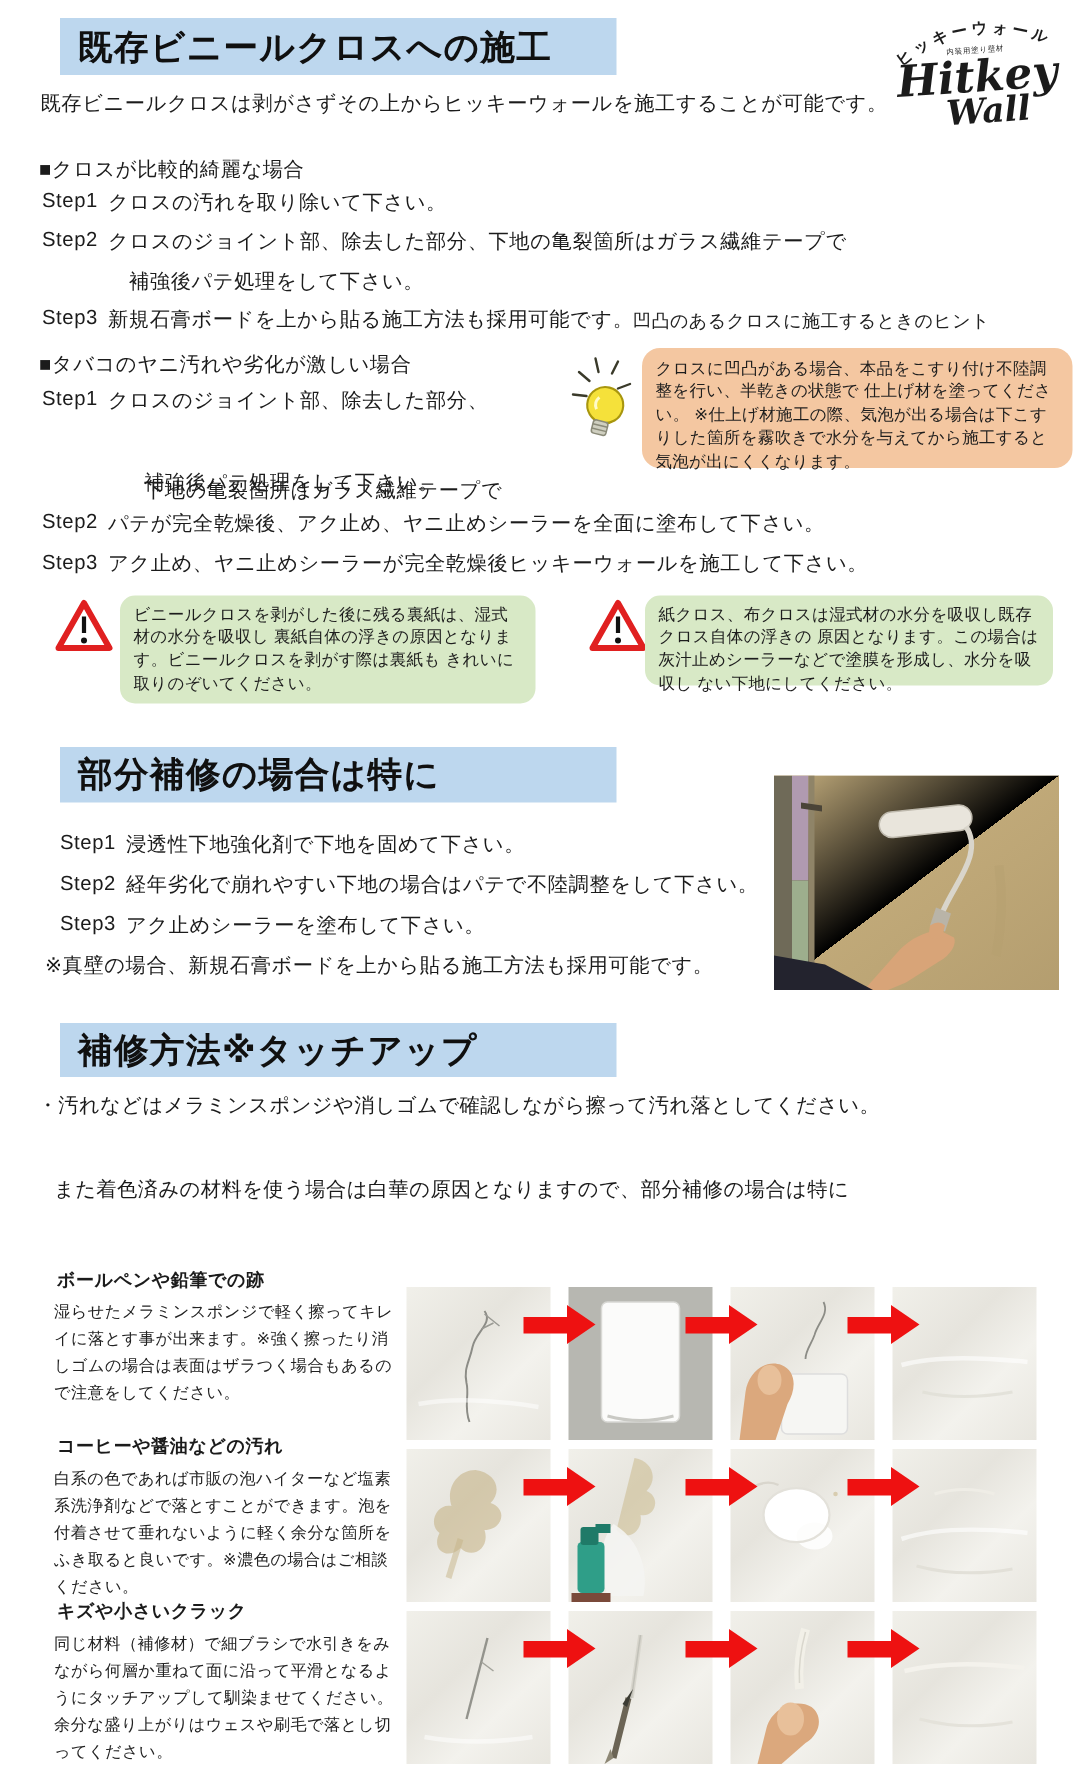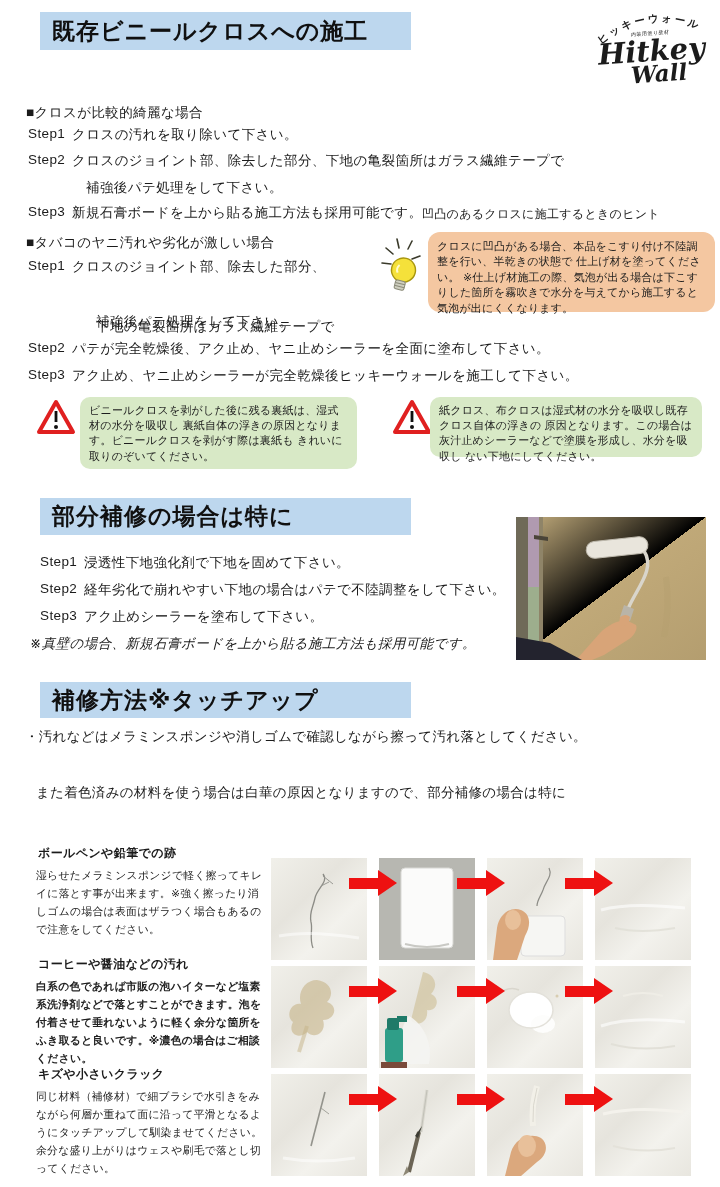--- a/index.html
+++ b/index.html
@@ -48,20 +48,21 @@
         <text font-size="10.5" font-weight="bold" letter-spacing="2.5" fill="#1d1d1d">
           <textPath href="#arc" startOffset="2">ヒッキーウォール</textPath>
         </text>
         <text x="68" y="33" text-anchor="middle" font-size="5" letter-spacing="0.5" fill="#1d1d1d">内装用塗り壁材</text>
         <text x="68" y="59" text-anchor="middle" font-size="29" font-weight="bold" font-style="italic" font-family="DejaVu Serif, serif" fill="#1b1b1b">Hitkey</text>
         <text x="74" y="80" text-anchor="middle" font-size="23" font-weight="bold" font-style="italic" font-family="DejaVu Serif, serif" fill="#1b1b1b">Wall</text>
       </g>
     </svg>
   </div>
 
+  <div class="abs t13" style="left:27px;top:60px;">既存ビニールクロスは剥がさずその上からヒッキーウォールを施工することが可能です。</div>
 
   <div class="abs t13" style="left:26px;top:104px;">■クロスが比較的綺麗な場合</div>
 
   <div class="step" style="left:28px;top:126px;">
     <span class="lbl">Step1</span>
     <span>クロスの汚れを取り除いて下さい。</span>
   </div>
   <div class="step" style="left:28px;top:152px;">
     <span class="lbl">Step2</span>
     <span>クロスのジョイント部、除去した部分、下地の亀裂箇所はガラス繊維テープで</span>
@@ -146,21 +147,21 @@
     <span>浸透性下地強化剤で下地を固めて下さい。</span>
   </div>
   <div class="step step2" style="left:40px;top:581px;">
     <span class="lbl">Step2</span>
     <span>経年劣化で崩れやすい下地の場合はパテで不陸調整をして下さい。</span>
   </div>
   <div class="step step2" style="left:40px;top:608px;">
     <span class="lbl">Step3</span>
     <span>アク止めシーラーを塗布して下さい。</span>
   </div>
-  <div class="abs t13" style="left:30px;top:635px;font-style:italic;">※真壁の場合、新規石膏ボードを上から貼る施工方法も採用可能です。</div>
+  <div class="abs t13" style="left:30px;top:635px;">※真壁の場合、新規石膏ボードを上から貼る施工方法も採用可能です。</div>
 
   <div class="abs" style="left:516px;top:517px;width:190px;height:143px;">
     <svg width="190" height="143" viewBox="0 0 190 143">
       <rect width="190" height="143" fill="#c3ab79"></rect>
       <rect width="190" height="143" fill="url(#wallgrad)"></rect>
       <defs>
         <linearGradient id="wallgrad" x1="0" y1="0" x2="1" y2="1">
           <stop offset="0" stop-color="#cdb684" stop-opacity="0.9"></stop>
           <stop offset="0.5" stop-color="#bda past"></stop>
           <stop offset="0.5" stop-color="#bfa878" stop-opacity="0.8"></stop>
@@ -188,21 +189,21 @@
     <span>補修方法※タッチアップ</span>
   </div>
 
   <div class="bullet" style="left:25px;top:728px;">・汚れなどはメラミンスポンジや消しゴムで確認しながら擦って汚れ落としてください。</div>
   <div class="bullet" style="left:36px;top:784px;">また着色済みの材料を使う場合は白華の原因となりますので、部分補修の場合は特に</div>
 
   <div class="rep-h" style="left:38px;top:845px;">ボールペンや鉛筆での跡</div>
   <div class="rep-b" style="left:36px;top:866px;">湿らせたメラミンスポンジで軽く擦ってキレイに落とす事が出来ます。※強く擦ったり消しゴムの場合は表面はザラつく場合もあるので注意をしてください。</div>
 
   <div class="rep-h" style="left:38px;top:956px;">コーヒーや醤油などの汚れ</div>
-  <div class="rep-b" style="left:36px;top:977px;font-weight:bold;">白系の色であれば市販の泡ハイターなど塩素系洗浄剤などで落とすことができます。泡を付着させて垂れないように軽く余分な箇所をふき取ると良いです。※濃色の場合はご相談ください。</div>
+  <div class="rep-b" style="left:36px;top:977px;">白系の色であれば市販の泡ハイターなど塩素系洗浄剤などで落とすことができます。泡を付着させて垂れないように軽く余分な箇所をふき取ると良いです。※濃色の場合はご相談ください。</div>
 
   <div class="rep-h" style="left:38px;top:1066px;">キズや小さいクラック</div>
   <div class="rep-b" style="left:36px;top:1087px;">同じ材料（補修材）で細ブラシで水引きをみながら何層か重ねて面に沿って平滑となるようにタッチアップして馴染ませてください。余分な盛り上がりはウェスや刷毛で落とし切ってください。</div>
 
   <div class="photo" style="left:271px;top:858px;">
     <svg width="96" height="102" viewBox="0 0 96 102">
       <path d="M52,16 C58,24 46,30 44,40 C42,50 38,54 40,64 C42,72 38,80 42,90" fill="none" stroke="#8c8c86" stroke-width="1.3"></path>
       <path d="M52,18 l10,8 M50,28 l8,-4" fill="none" stroke="#9a9a94" stroke-width="1"></path>
       <path d="M8,78 q30,-6 80,2" stroke="#ffffff" stroke-width="3" fill="none" opacity="0.5"></path>
     </svg>

